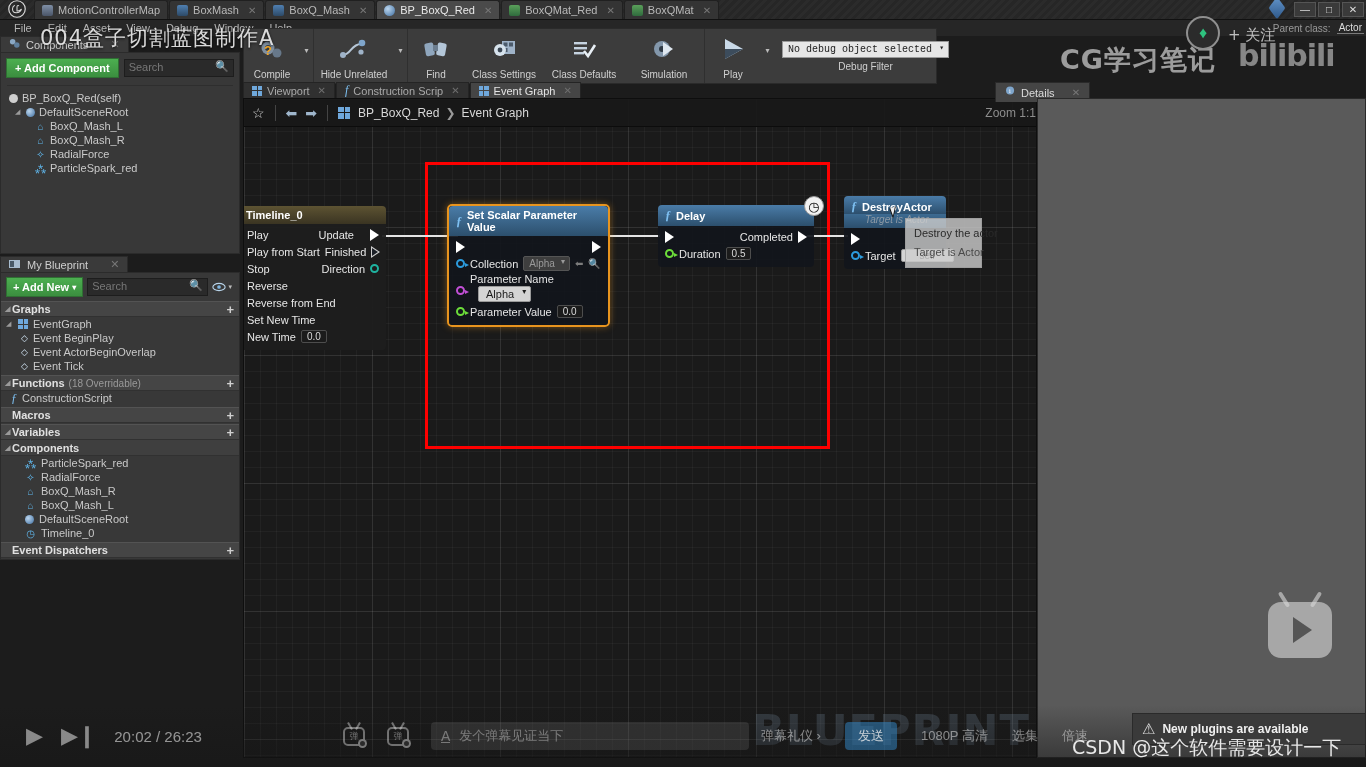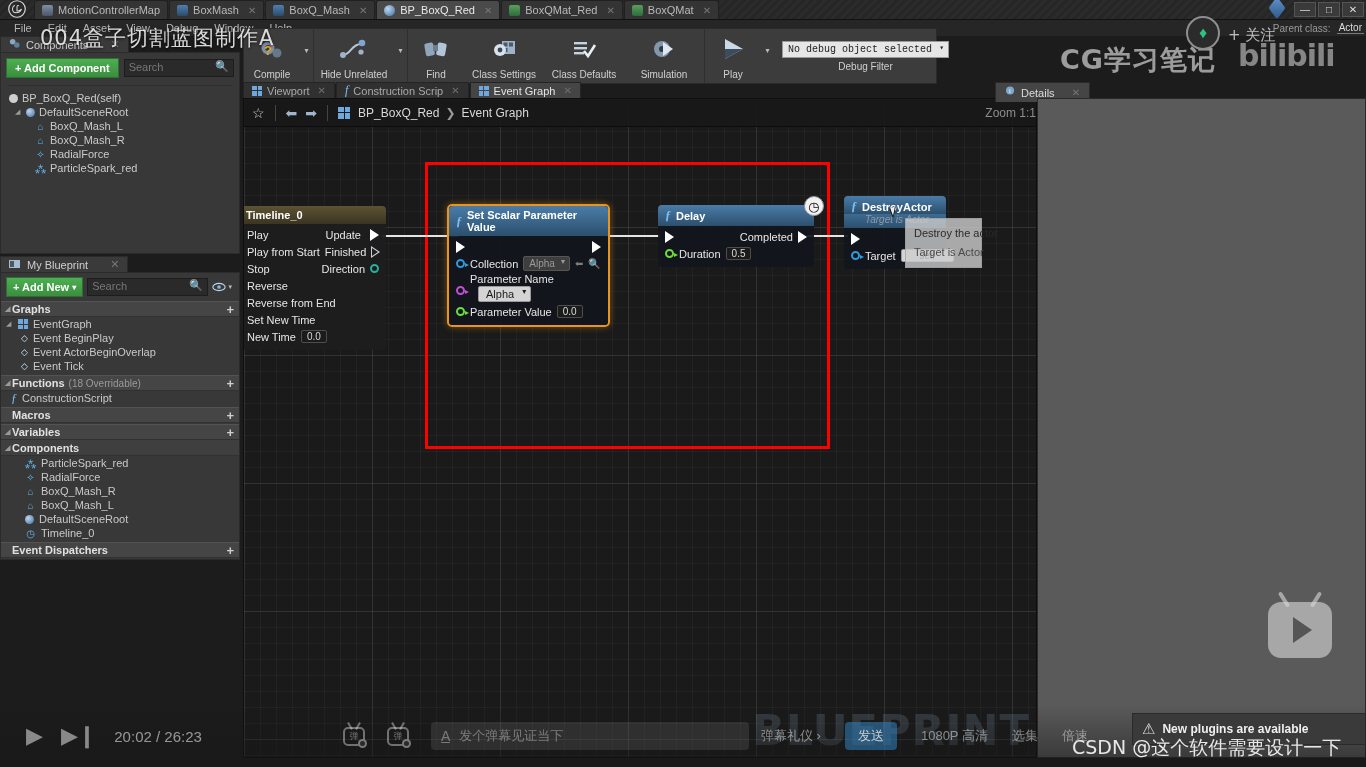--- a/index.html
+++ b/index.html
@@ -723,21 +723,21 @@
     <div class="wire" style="left:363px;top:136px;width:53px;"></div>
     <div class="wire" style="left:563px;top:136px;width:41px;"></div>
 
     <div class="node" style="left:-4px; top:107px; width:146px;">
       <div class="hdr" style="background:linear-gradient(to bottom,#5d5332,#3a3422); padding-left:6px;">
         <span>Timeline_0</span>
       </div>
       <div class="body" style="background:rgba(30,30,30,.95)">
         <div class="pinrow exec">
           <span class="pinlabel">Play</span>
-          <span style="display:flex;align-items:center;gap:9px">
+          <span style="display:flex;align-items:center;gap:16px">
             <span class="pinlabel">Update</span>
             <span class="exec-pin"></span>
           </span>
         </div>
         <div class="pinrow exec">
           <span class="pinlabel">Play from Start</span>
           <span style="display:flex;align-items:center;gap:5px">
             <span class="pinlabel">Finished</span>
             <span class="exec-pin hollow"></span>
           </span>

